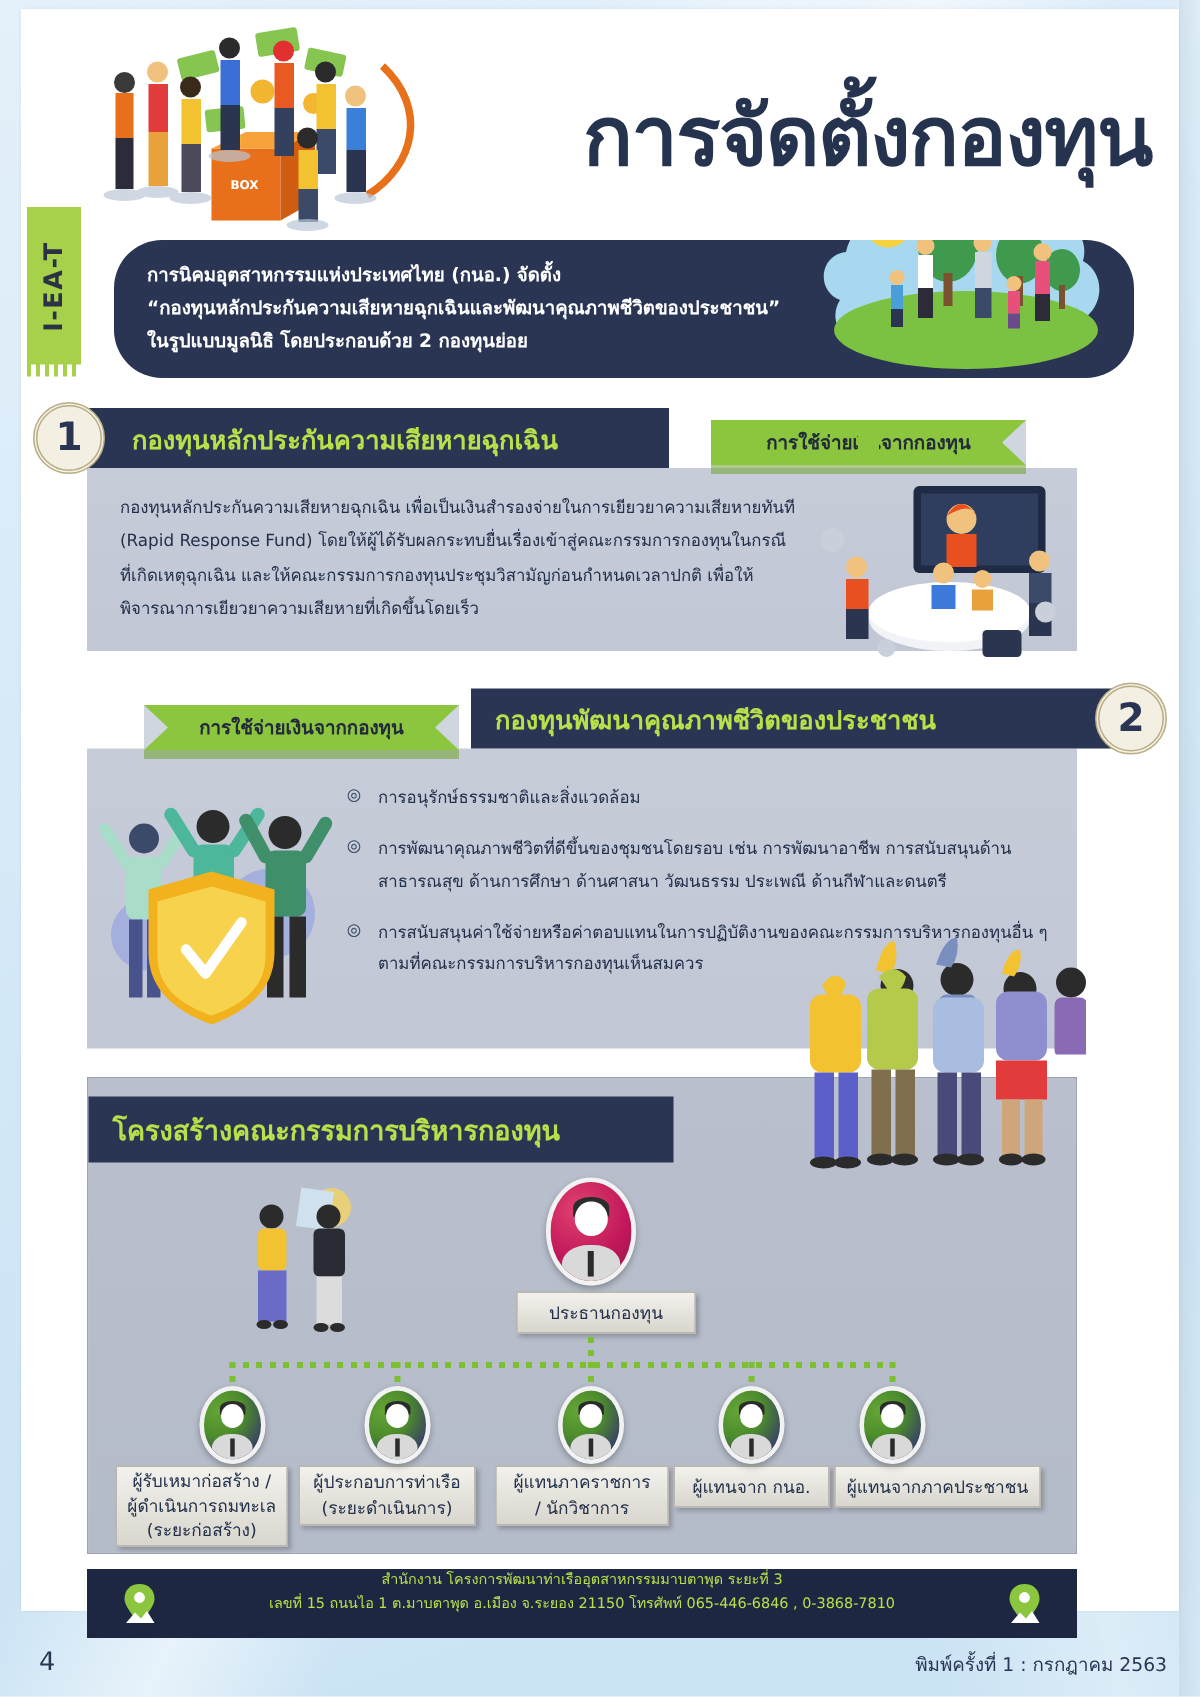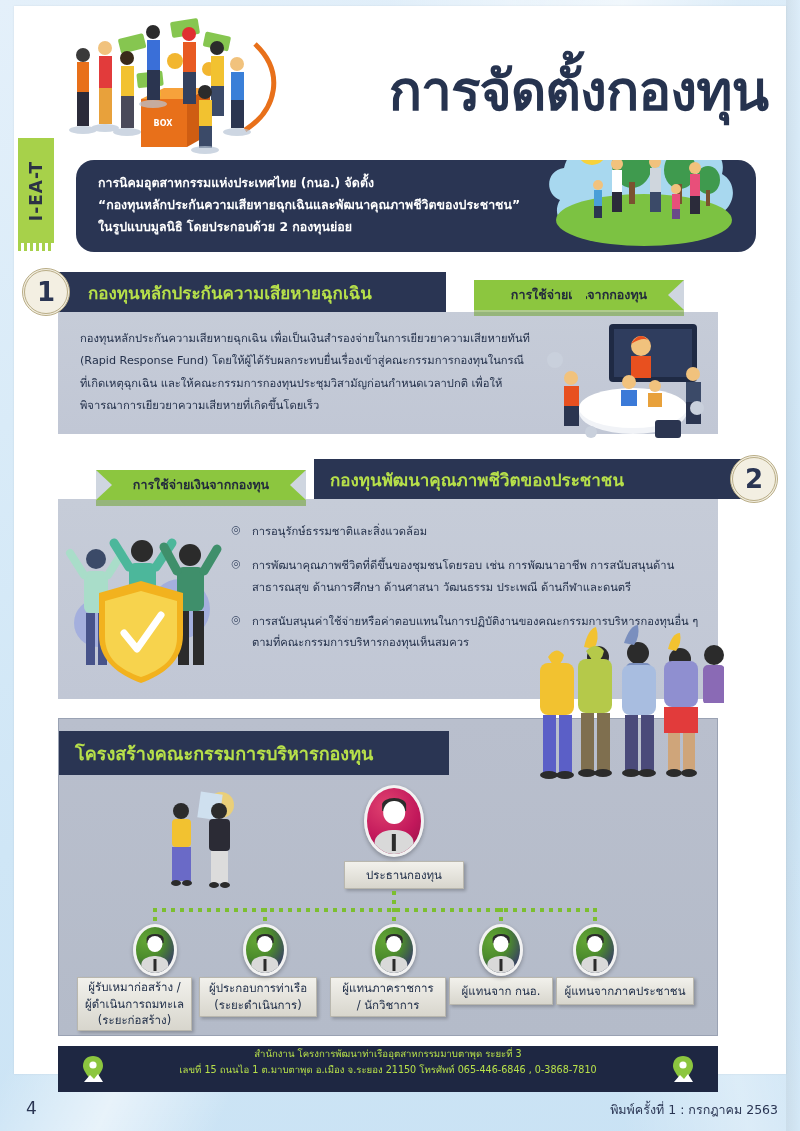--- a/index.html
+++ b/index.html
@@ -43,21 +43,21 @@
   }
   .ieat-tag span { transform: rotate(-90deg); white-space:nowrap; }
   .ieat-tag::after {
     content:""; position:absolute; left:0; bottom:-8px; width:36px; height:9px;
     background: repeating-linear-gradient(90deg,#a7d14a 0 3px, transparent 3px 6px);
   }
 
   
   .intro-banner {
     position:absolute; left:76px; top:160px; width:680px; height:92px;
-    background:#2a3553; border-radius:18px; overflow:hidden;
+    background:#2a3553; border-radius:32px; overflow:hidden;
   }
   .intro-banner .txt {
     position:absolute; left:22px; top:12px; width:470px;
     color:#ffffff; font-size:12.4px; line-height:1.78; font-weight:bold;
   }
   .intro-banner .txt .l2 { color:#ffffff; }
   .eco-art {
     position:absolute; right:4px; top:-52px; width:212px; height:150px;
   }
 

